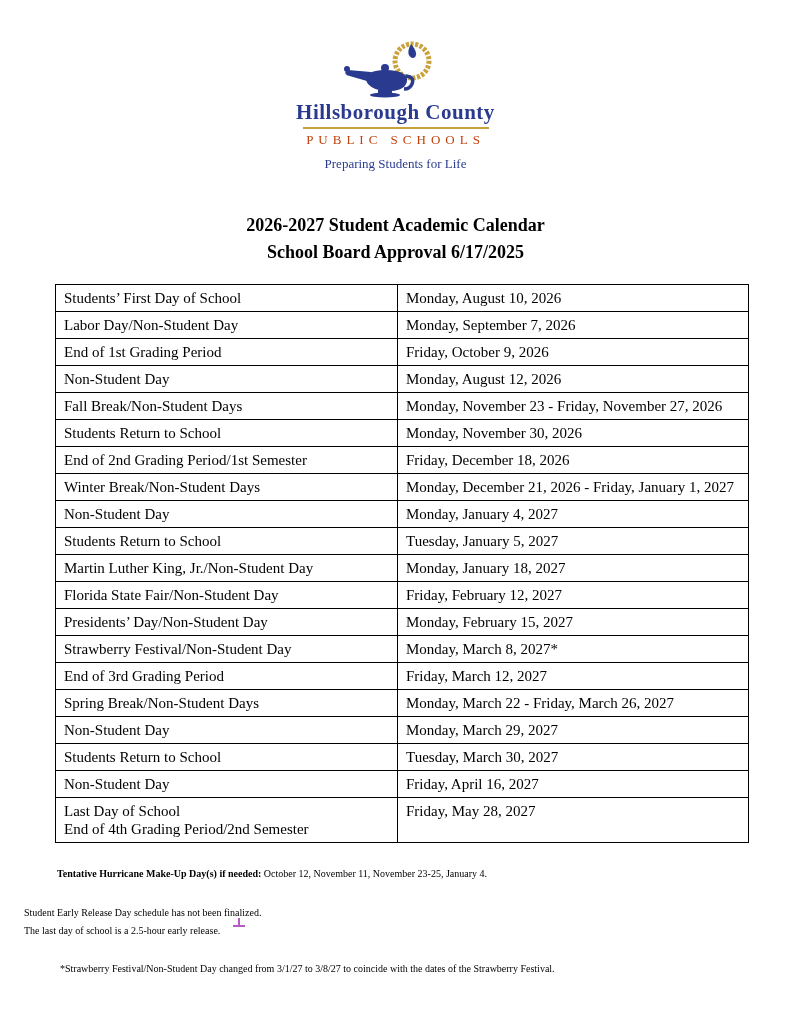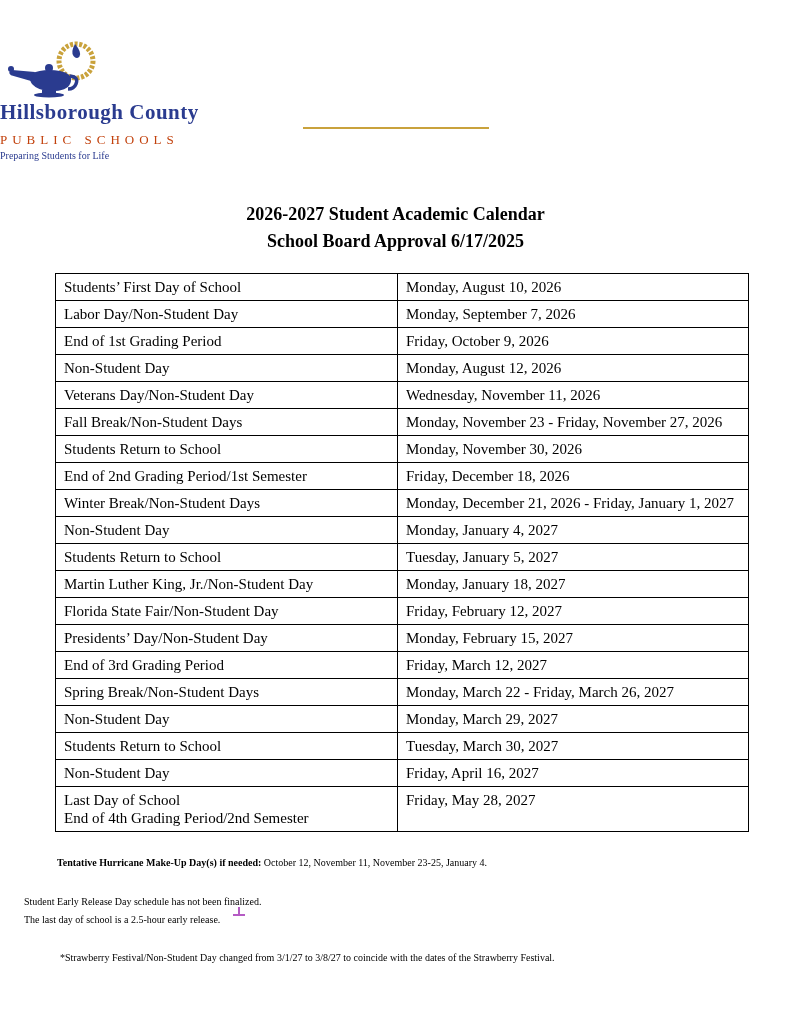--- a/index.html
+++ b/index.html
@@ -5,29 +5,29 @@
   * { box-sizing: border-box; margin: 0; padding: 0; }
   html, body { background: #ffffff; }
   body {
     width: 791px; height: 1024px;
     margin: 0 auto;
     font-family: "Liberation Serif", serif;
     color: #000;
     position: relative;
     overflow: hidden;
   }
-  .logo-block { text-align: left; padding-top: 36px; }
+  .logo-block { text-align: center; padding-top: 36px; }
   .lamp-wrap { height: 62px; }
   .org-name {
     font-size: 21px; font-weight: bold; color: #2A3B8F;
     letter-spacing: 0.5px; margin-top: 2px;
   }
   .gold-rule { width: 186px; height: 2px; background: #C9A23C; margin: 2px auto 3px auto; }
   .org-subtitle { font-size: 13px; color: #c2410c; letter-spacing: 5px; }
-  .tagline { font-size: 10px; color: #2A3B8F; margin-top: 2px; }
+  .tagline { font-size: 13px; color: #2A3B8F; margin-top: 8px; }
 
   .title { margin-top: 40px; text-align: center; font-size: 18px; font-weight: bold; line-height: 27px; }
 
   .cal-table {
     margin: 18px 0 0 55px;
     width: 694px;
     border-collapse: collapse;
     table-layout: fixed;
   }
   .cal-table td {
@@ -114,26 +114,20 @@
           <td class="date-cell">Friday, October 9, 2026</td>
         </tr>
         <tr>
           <td class="event-cell">
             <div>Non-Student Day</div>
           </td>
           <td class="date-cell">Monday, August 12, 2026</td>
         </tr>
         <tr>
           <td class="event-cell">
-            <div>Veterans Day/Non-Student Day</div>
-          </td>
-          <td class="date-cell">Wednesday, November 11, 2026</td>
-        </tr>
-        <tr>
-          <td class="event-cell">
             <div>Fall Break/Non-Student Days</div>
           </td>
           <td class="date-cell">Monday, November 23 - Friday, November 27, 2026</td>
         </tr>
         <tr>
           <td class="event-cell">
             <div>Students Return to School</div>
           </td>
           <td class="date-cell">Monday, November 30, 2026</td>
         </tr>
@@ -171,20 +165,26 @@
           <td class="event-cell">
             <div>Florida State Fair/Non-Student Day</div>
           </td>
           <td class="date-cell">Friday, February 12, 2027</td>
         </tr>
         <tr>
           <td class="event-cell">
             <div>Presidents’ Day/Non-Student Day</div>
           </td>
           <td class="date-cell">Monday, February 15, 2027</td>
+        </tr>
+        <tr>
+          <td class="event-cell">
+            <div>Strawberry Festival/Non-Student Day</div>
+          </td>
+          <td class="date-cell">Monday, March 8, 2027*</td>
         </tr>
         <tr>
           <td class="event-cell">
             <div>End of 3rd Grading Period</div>
           </td>
           <td class="date-cell">Friday, March 12, 2027</td>
         </tr>
         <tr>
           <td class="event-cell">
             <div>Spring Break/Non-Student Days</div>

